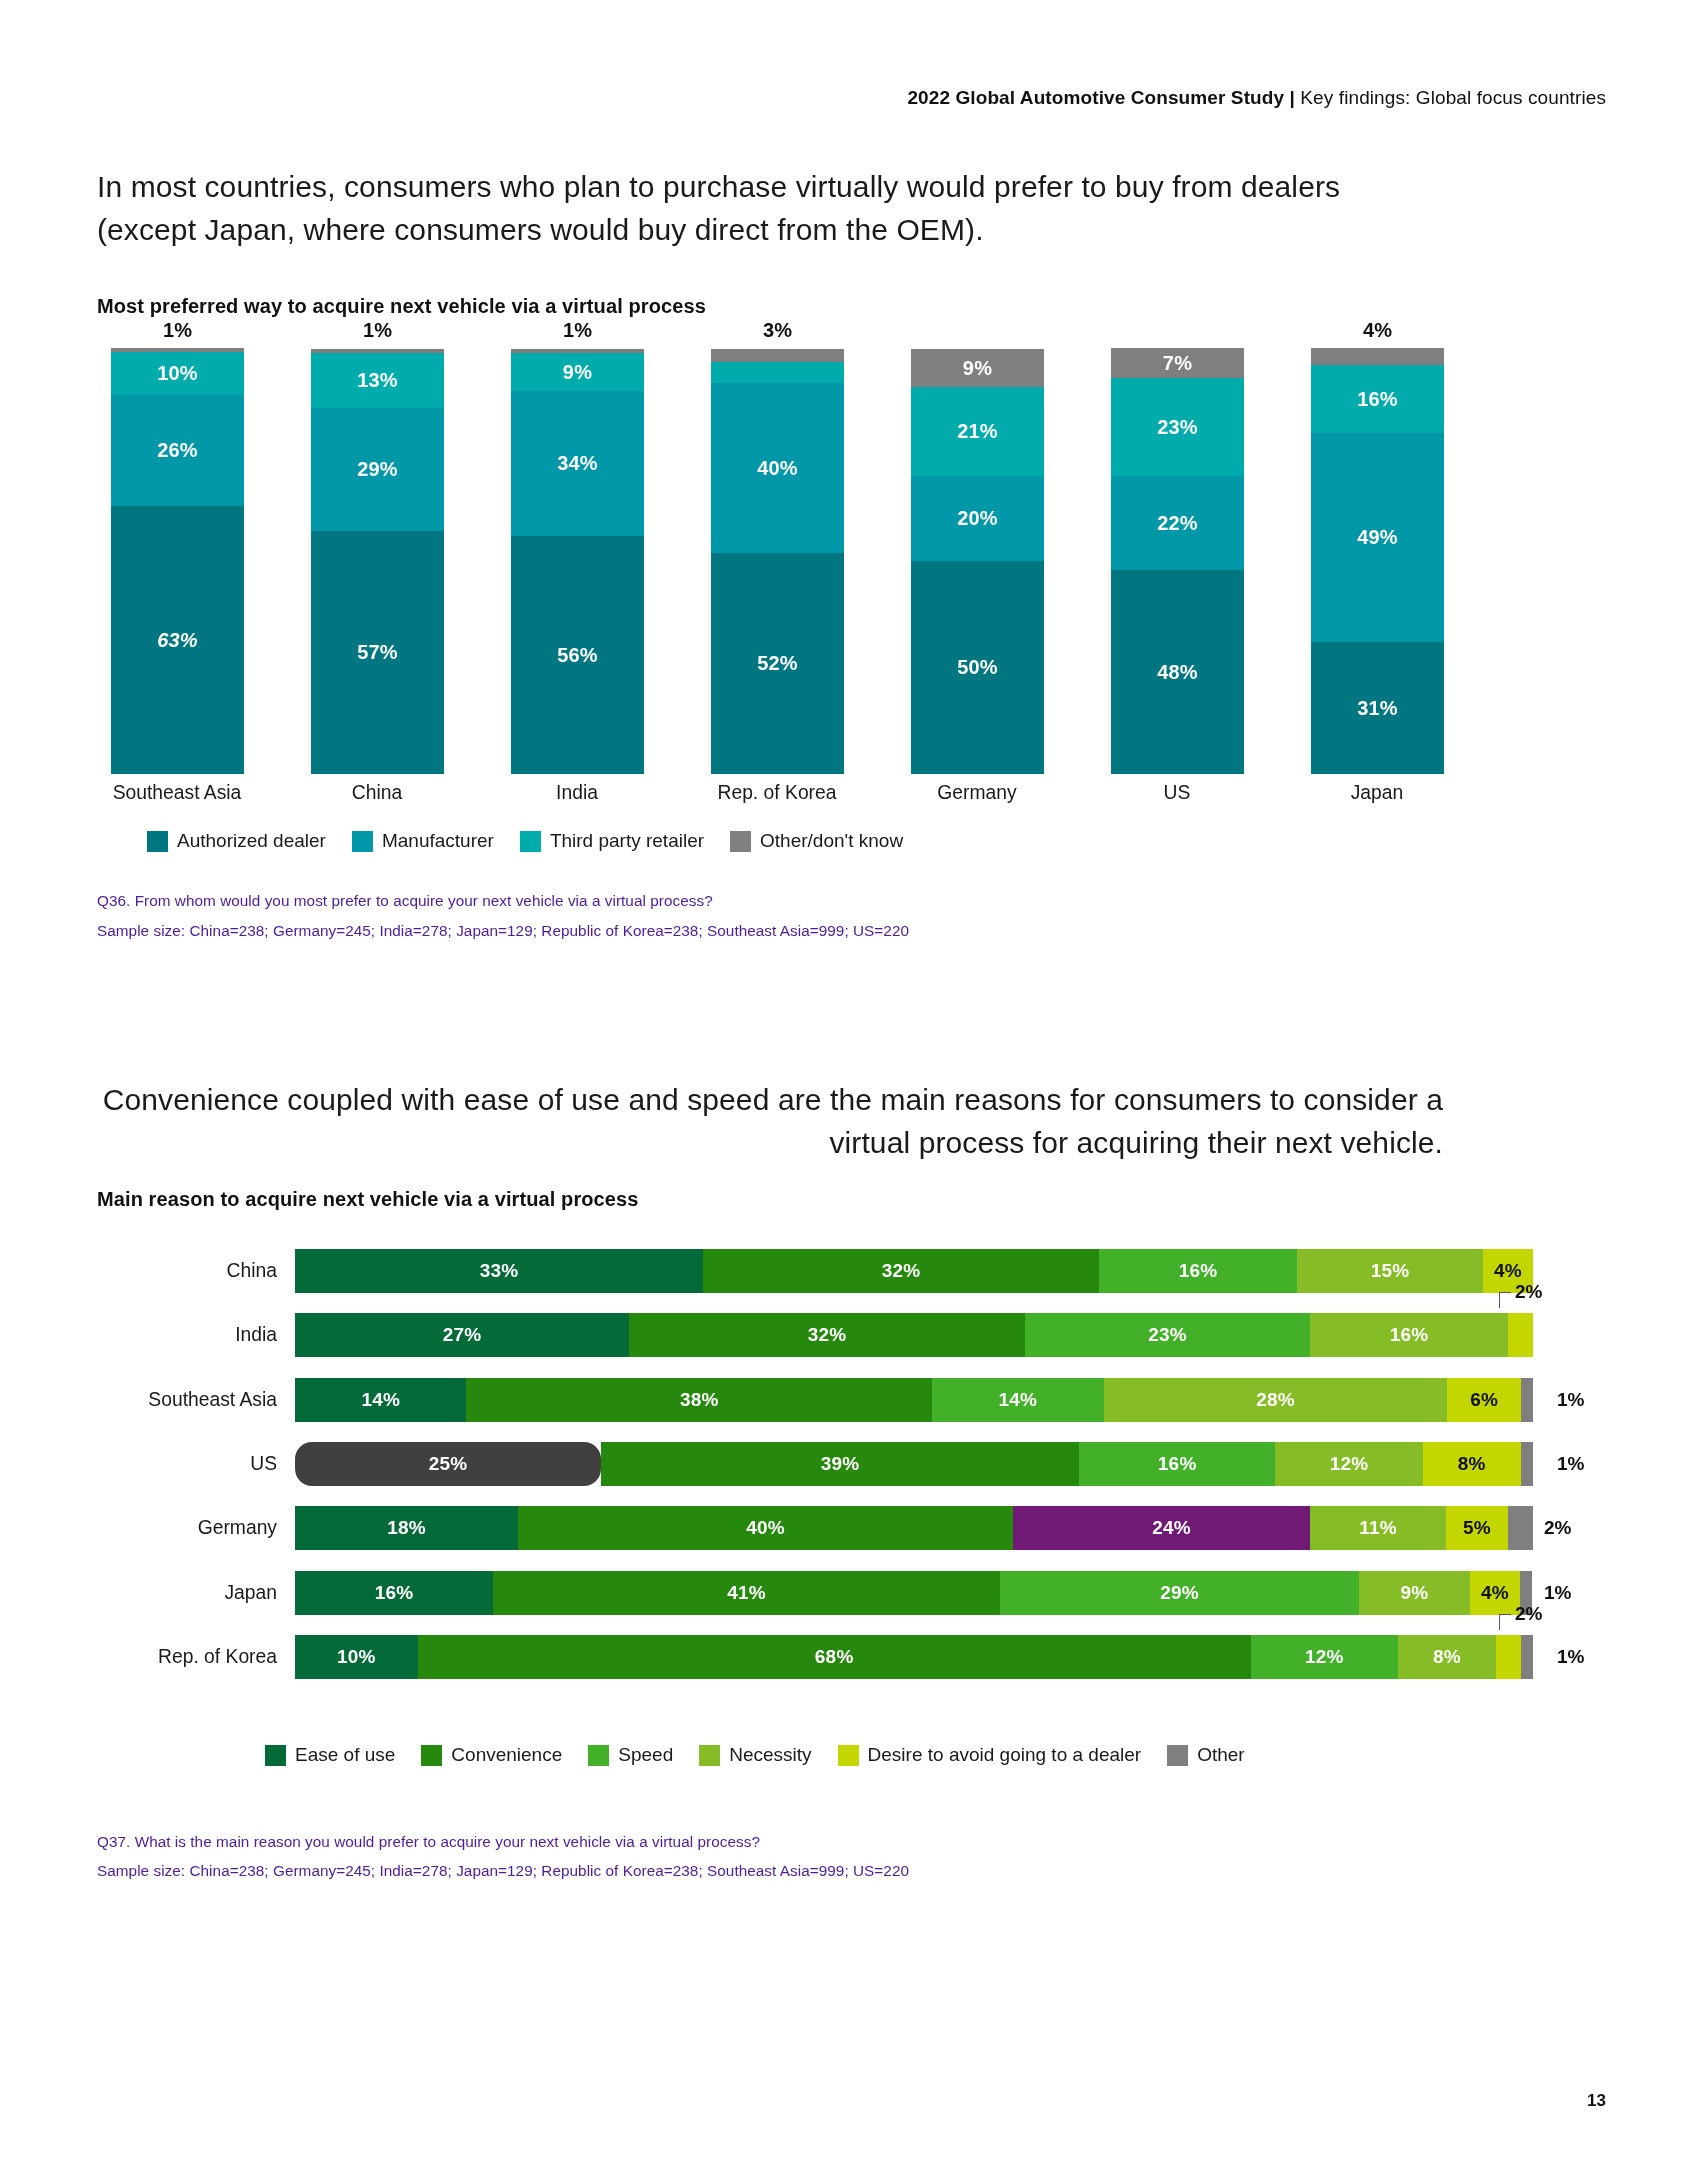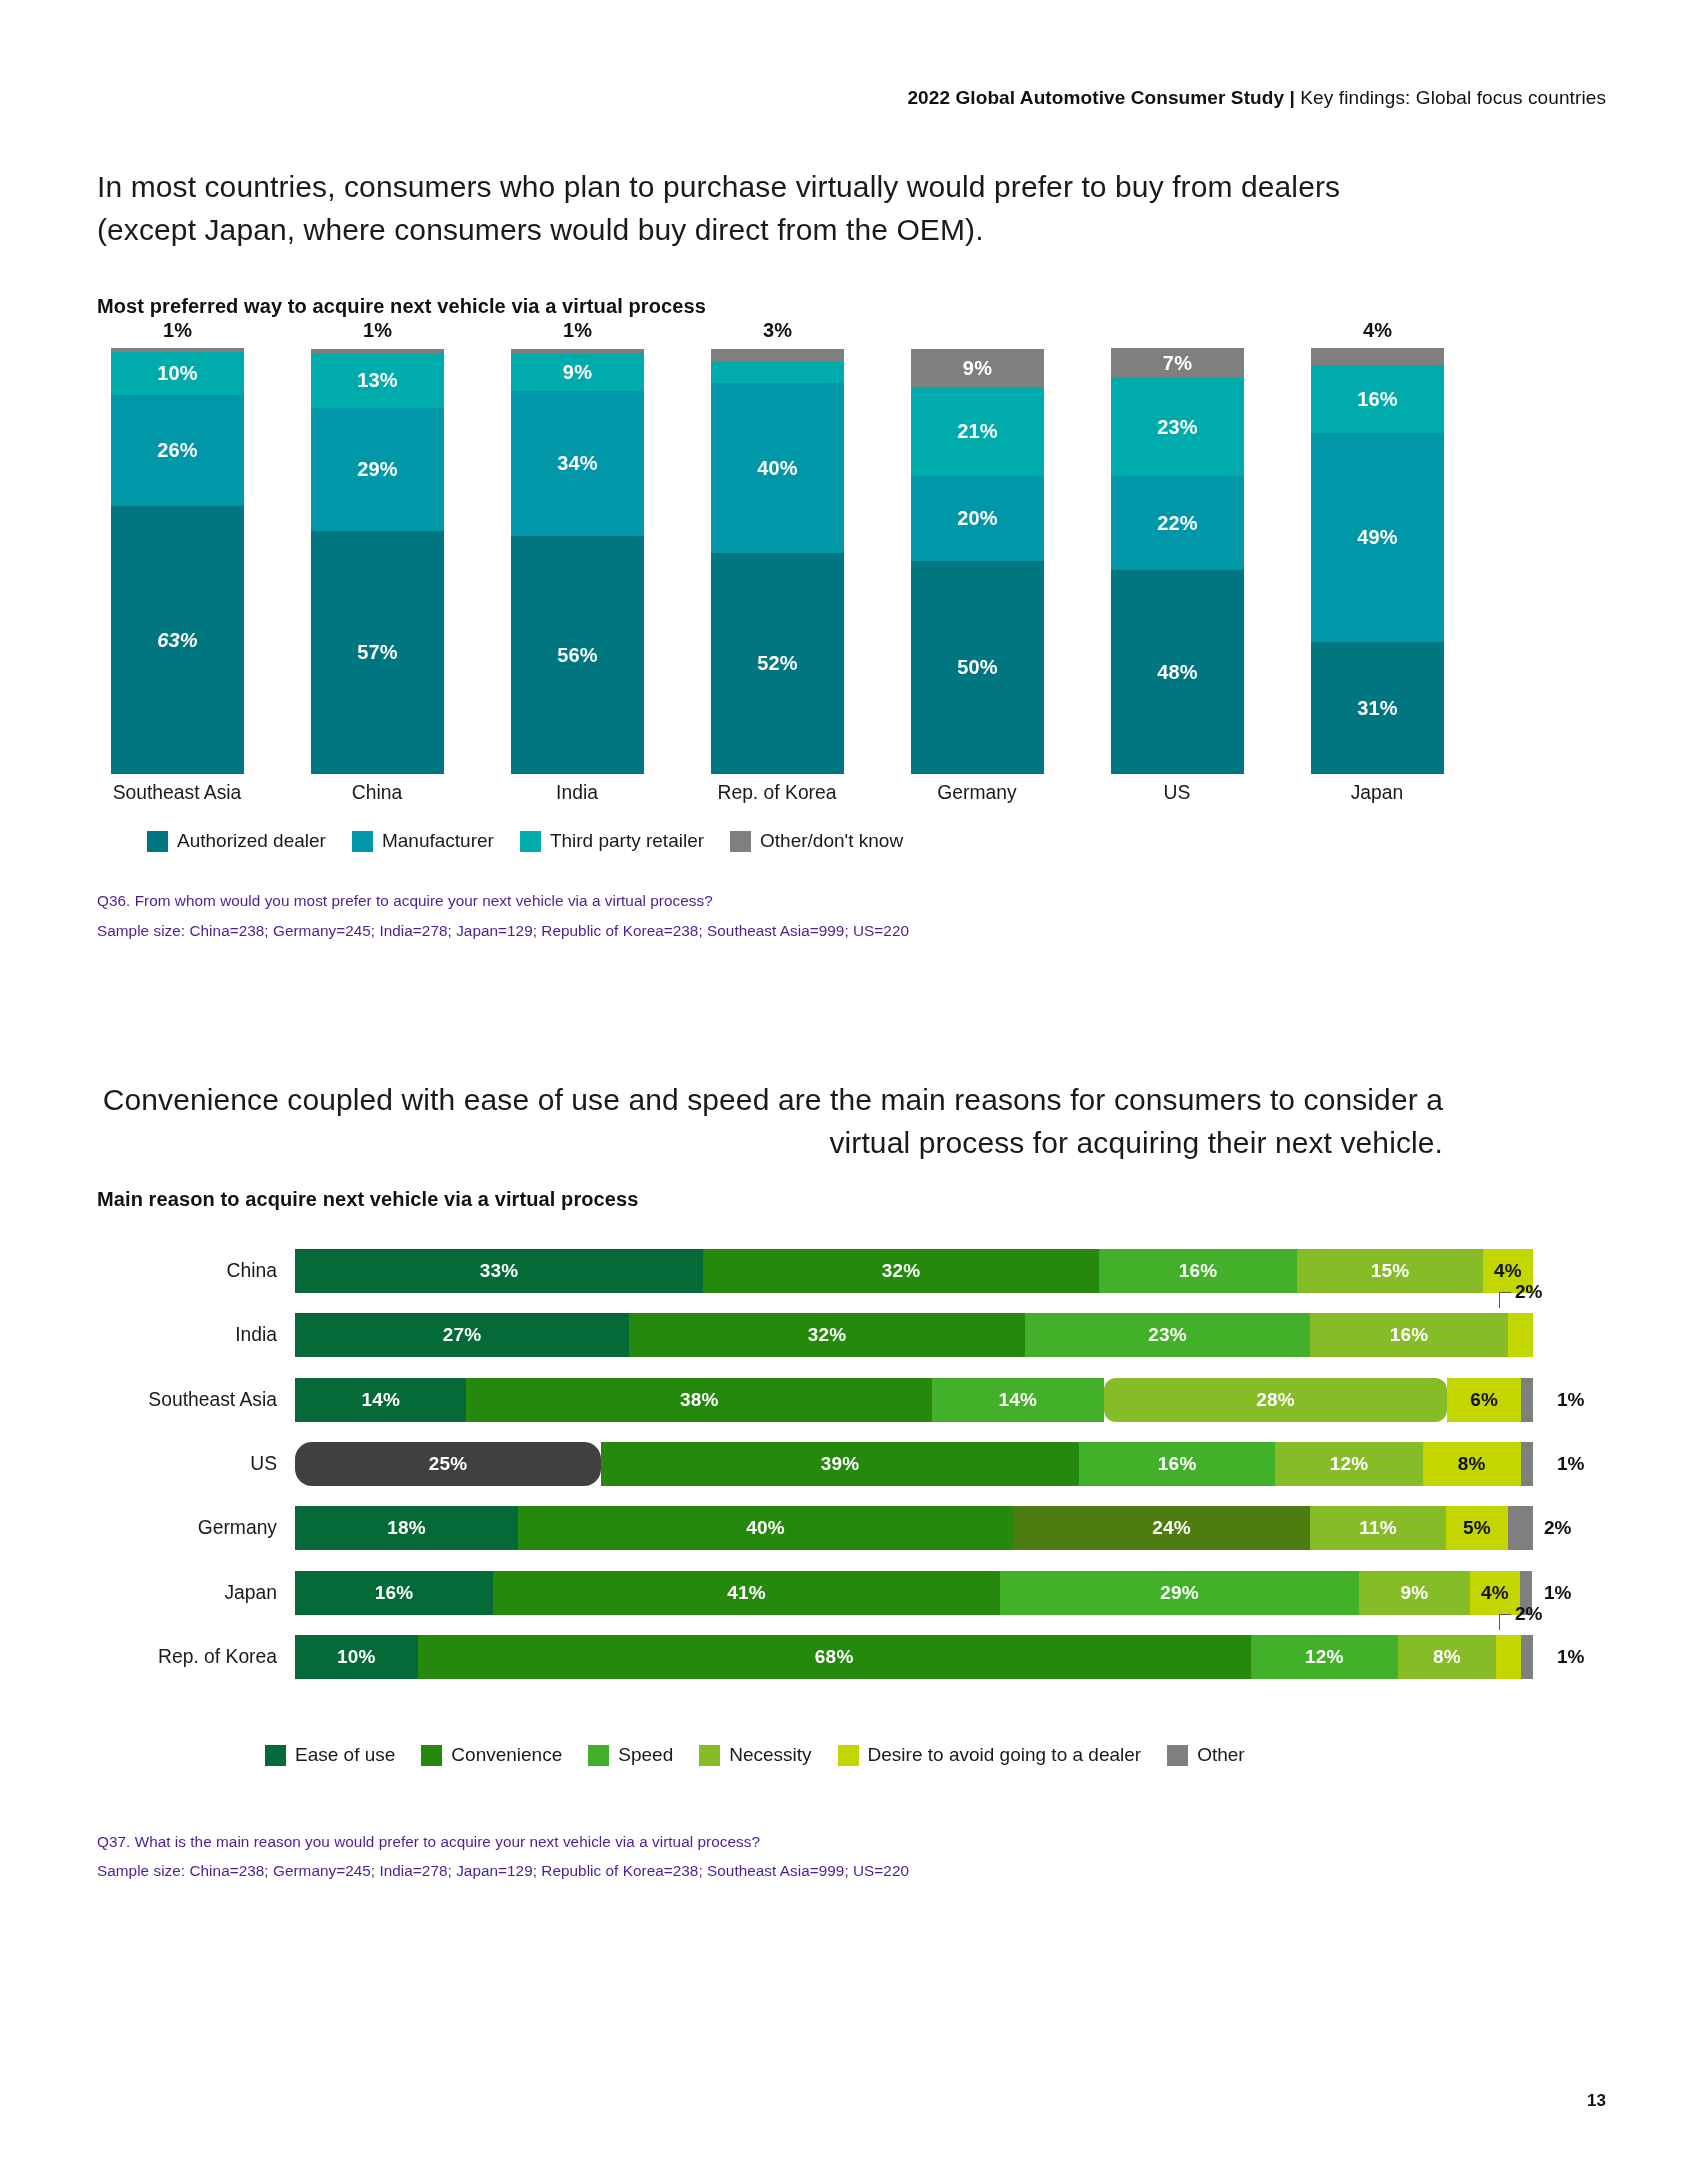--- a/index.html
+++ b/index.html
@@ -225,21 +225,21 @@
           <div class="hseg" style="width: 25px; background: rgb(196, 214, 0);"></div>
         </div>
         <div class="callout" style="left: 1418px; top: -32px;"><span class="leader"></span><span>2%</span></div>
       </div>
       <div class="hrow" style="top: 129px;">
         <div class="hname">Southeast Asia</div>
         <div class="hbar">
           <div class="hseg" style="width: 173px; background: rgb(4, 106, 56);">14%</div>
           <div class="hseg" style="width: 470px; background: rgb(38, 137, 13);">38%</div>
           <div class="hseg" style="width: 173px; background: rgb(67, 176, 42);">14%</div>
-          <div class="hseg" style="width: 347px; background: rgb(134, 188, 37); border-radius: 12px;">28%</div>
+          <div class="hseg" style="width: 347px; background: rgb(134, 188, 37);">28%</div>
           <div class="hseg dark-text" style="width: 74px; background: rgb(196, 214, 0);">6%</div>
           <div class="hseg" style="width: 12.4px; background: rgb(127, 127, 127);"></div>
         </div>
         <div class="hout" style="left: 1460px;">1%</div>
       </div>
       <div class="hrow" style="top: 193px;">
         <div class="hname">US</div>
         <div class="hbar">
           <div class="hseg" style="width: 309px; background: #404040; border-radius: 17px;">25%</div>
           <div class="hseg" style="width: 483px; background: rgb(38, 137, 13);">39%</div>
@@ -248,21 +248,21 @@
           <div class="hseg dark-text" style="width: 99px; background: rgb(196, 214, 0);">8%</div>
           <div class="hseg" style="width: 12.4px; background: rgb(127, 127, 127);"></div>
         </div>
         <div class="hout" style="left: 1460px;">1%</div>
       </div>
       <div class="hrow" style="top: 257px;">
         <div class="hname">Germany</div>
         <div class="hbar">
           <div class="hseg" style="width: 223px; background: rgb(4, 106, 56);">18%</div>
           <div class="hseg" style="width: 495px; background: rgb(38, 137, 13);">40%</div>
-          <div class="hseg" style="width: 297px; background: #4d7c0f; padding-left: 20px;">24%</div>
+          <div class="hseg" style="width: 297px; background: #701a75; padding-left: 20px;">24%</div>
           <div class="hseg" style="width: 136px; background: rgb(134, 188, 37);">11%</div>
           <div class="hseg dark-text" style="width: 62px; background: rgb(196, 214, 0);">5%</div>
           <div class="hseg" style="width: 25px; background: rgb(127, 127, 127);"></div>
         </div>
         <div class="hout" style="left: 1447px;">2%</div>
       </div>
       <div class="hrow" style="top: 322px;">
         <div class="hname">Japan</div>
         <div class="hbar">
           <div class="hseg" style="width: 198px; background: rgb(4, 106, 56);">16%</div>

